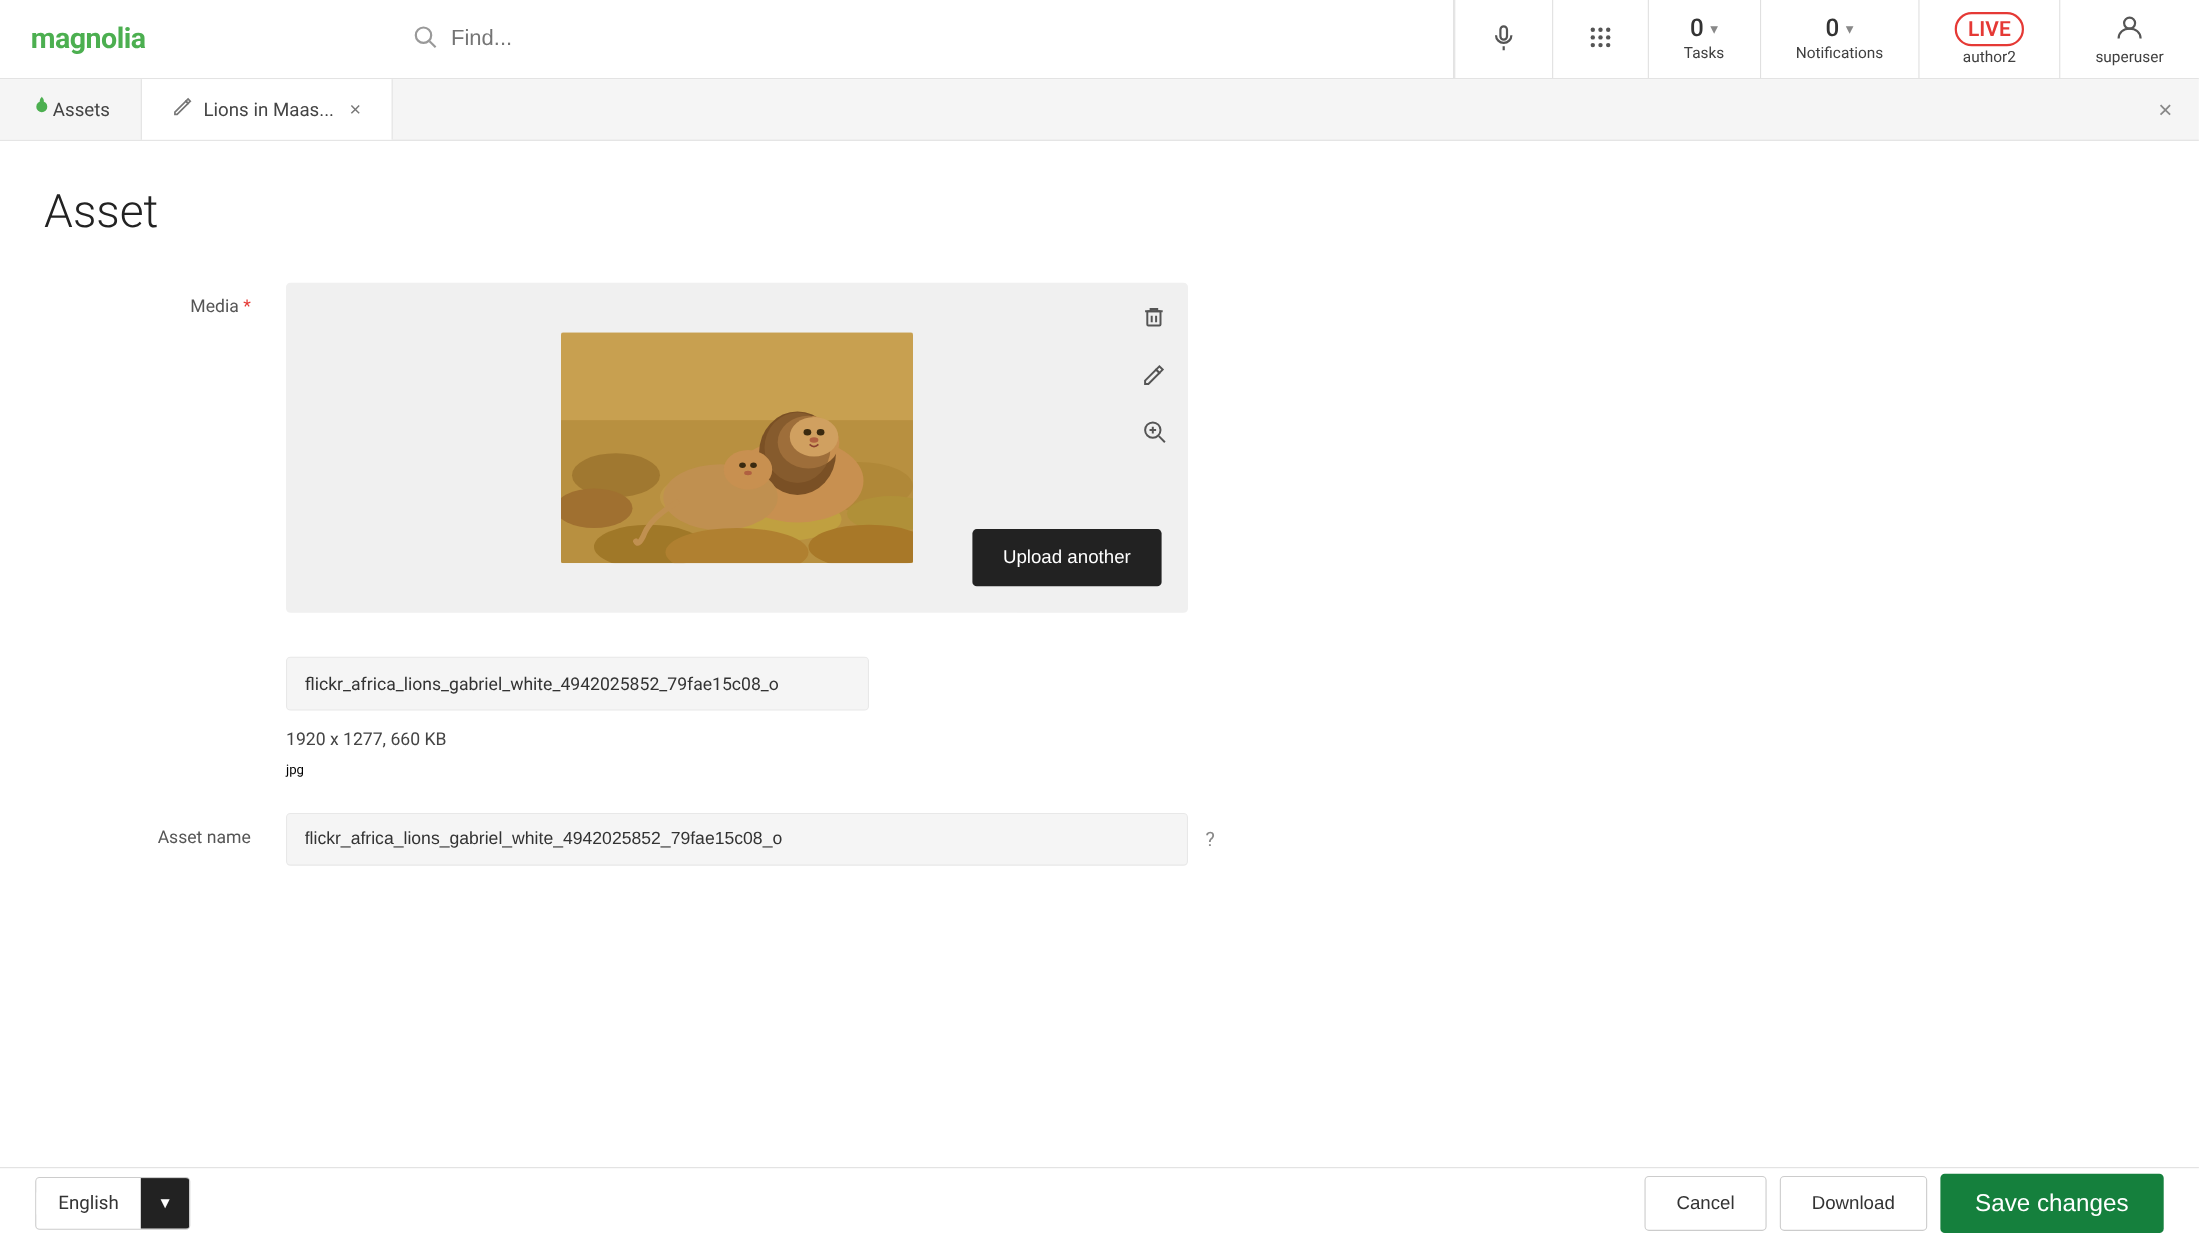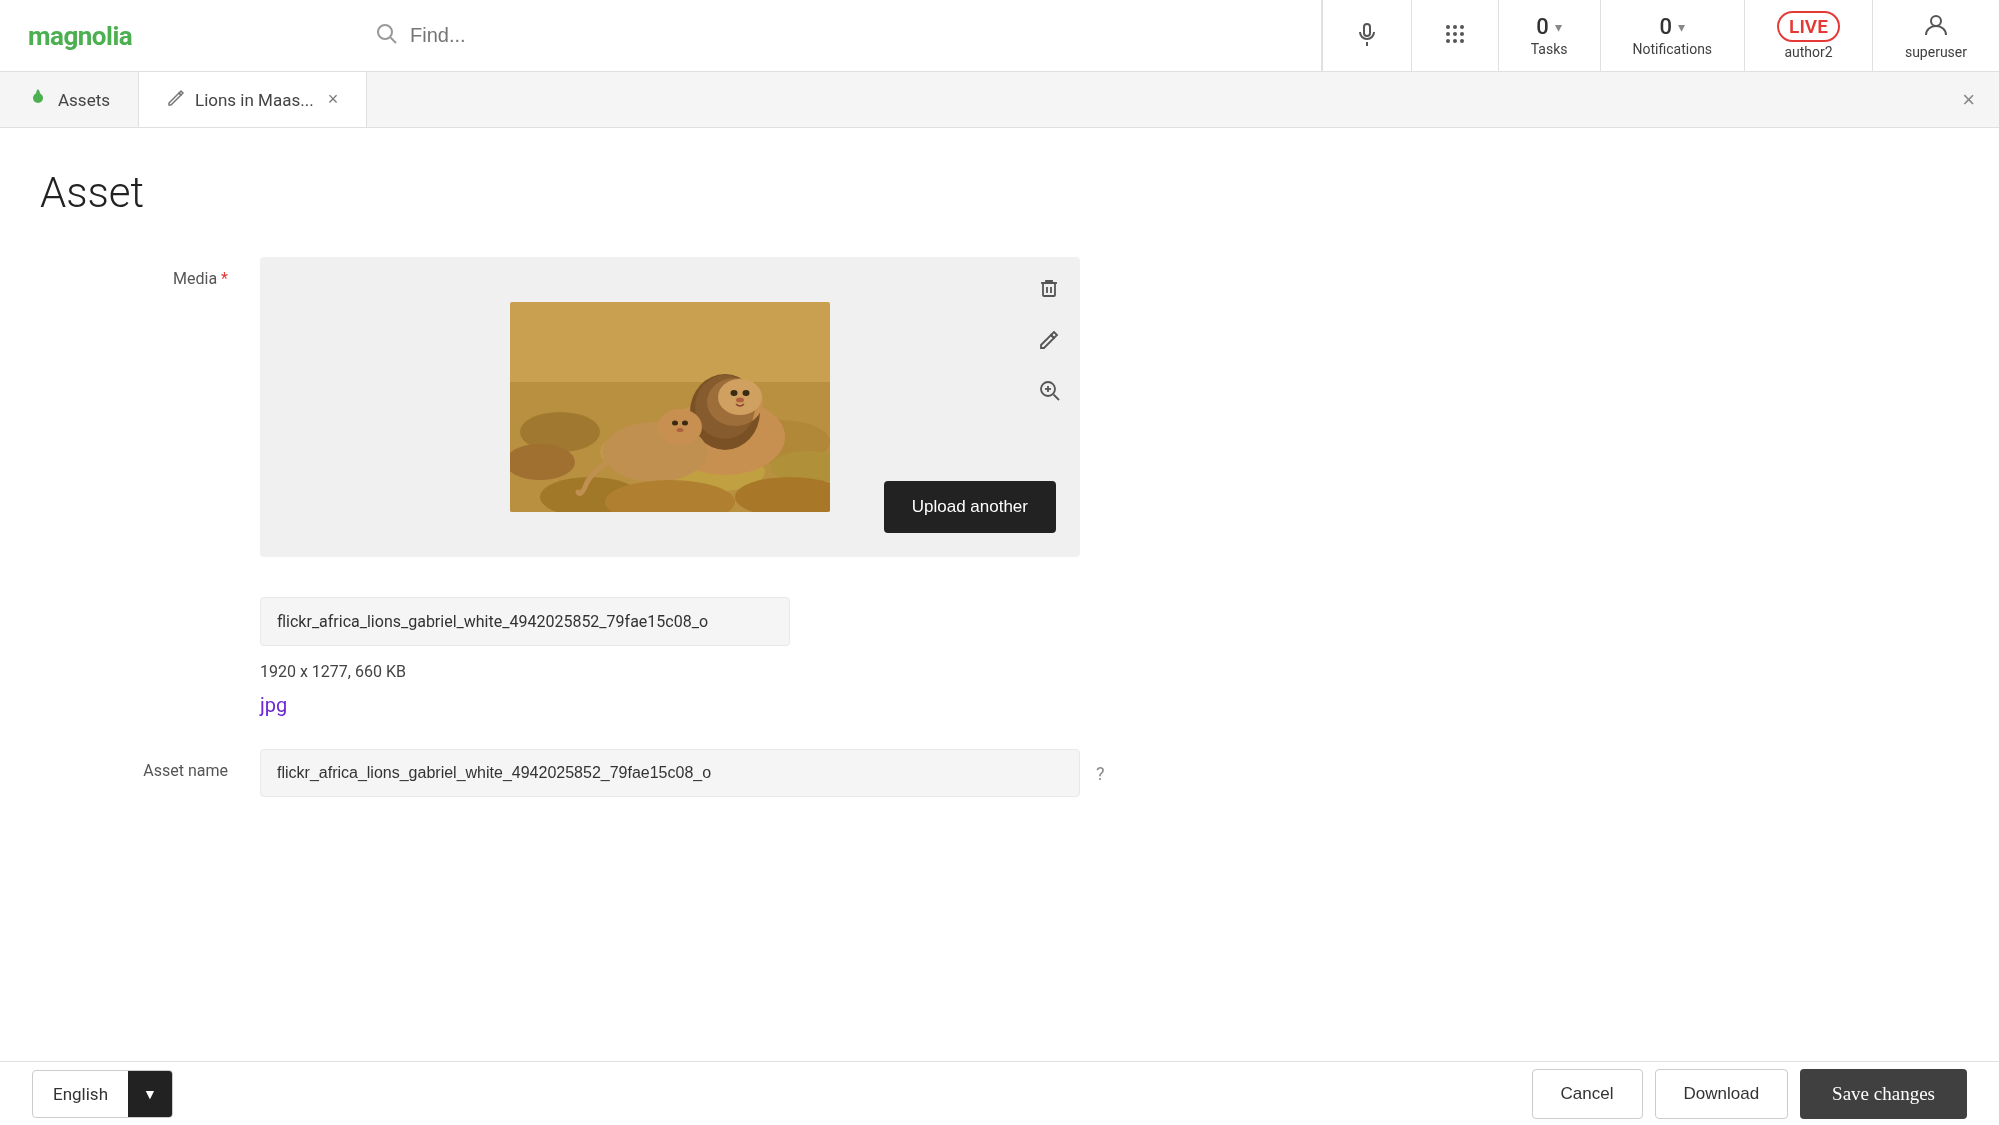--- a/index.html
+++ b/index.html
@@ -80,21 +80,21 @@
       display: flex;
       align-items: center;
       height: 56px;
       border-bottom: 1px solid #e0e0e0;
       background: #f5f5f5;
       padding-left: 0;
     }
     .tab-assets {
       display: flex;
       align-items: center;
-      gap: 10px;
+      gap: 0;
       padding: 0 28px;
       height: 100%;
       background: #f5f5f5;
       border-right: 1px solid #e0e0e0;
       cursor: pointer;
       font-size: 17px;
       color: #444;
     }
     .tab-edit {
       display: flex;
@@ -213,22 +213,22 @@
       font-size: 16px;
       color: #333;
       margin-bottom: 16px;
     }
     .file-dimensions {
       font-size: 16px;
       color: #444;
       margin-bottom: 12px;
     }
     .file-type {
-      font-size: 20px;
-      color: #6d28d9;
+      font-size: 12px;
+      color: #000000;
     }
 
     
     .asset-name-row {
       display: flex;
       align-items: center;
       gap: 16px;
     }
     .asset-name-input {
       width: 820px;
@@ -302,29 +302,28 @@
     .download-btn {
       background: #fff;
       border: 1px solid #ccc;
       border-radius: 4px;
       padding: 14px 28px;
       font-size: 17px;
       color: #333;
       cursor: pointer;
     }
     .save-btn {
-      background: #404040;
+      background: #15803d;
       border: none;
       border-radius: 4px;
       padding: 14px 32px;
-      font-size: 19px;
+      font-size: 22px;
       color: #fff;
       cursor: pointer;
       font-weight: 500;
-      font-family: Liberation Serif, serif;
     }
 
     
     .lion-svg-container {
       width: 320px;
       height: 210px;
       overflow: hidden;
       border-radius: 2px;
     }
   </style>

